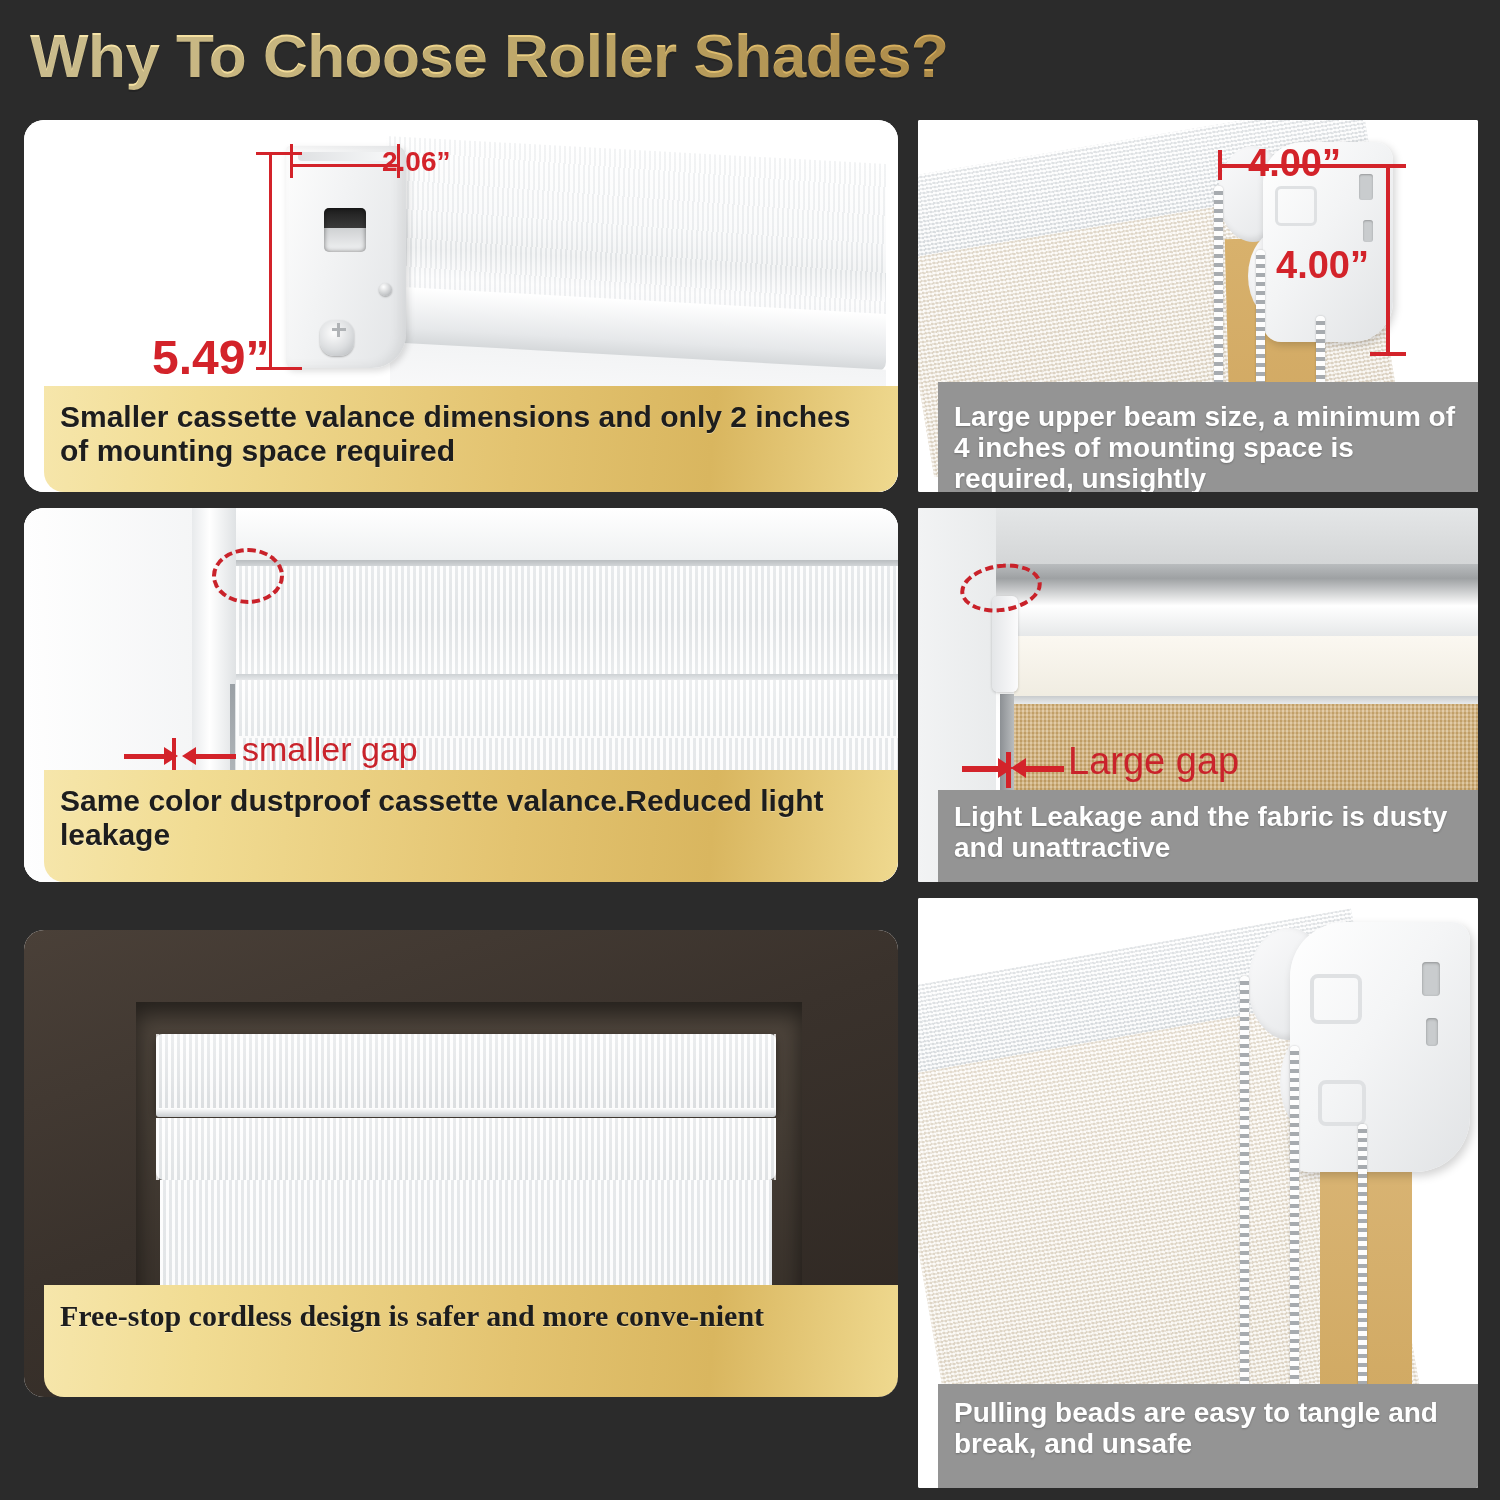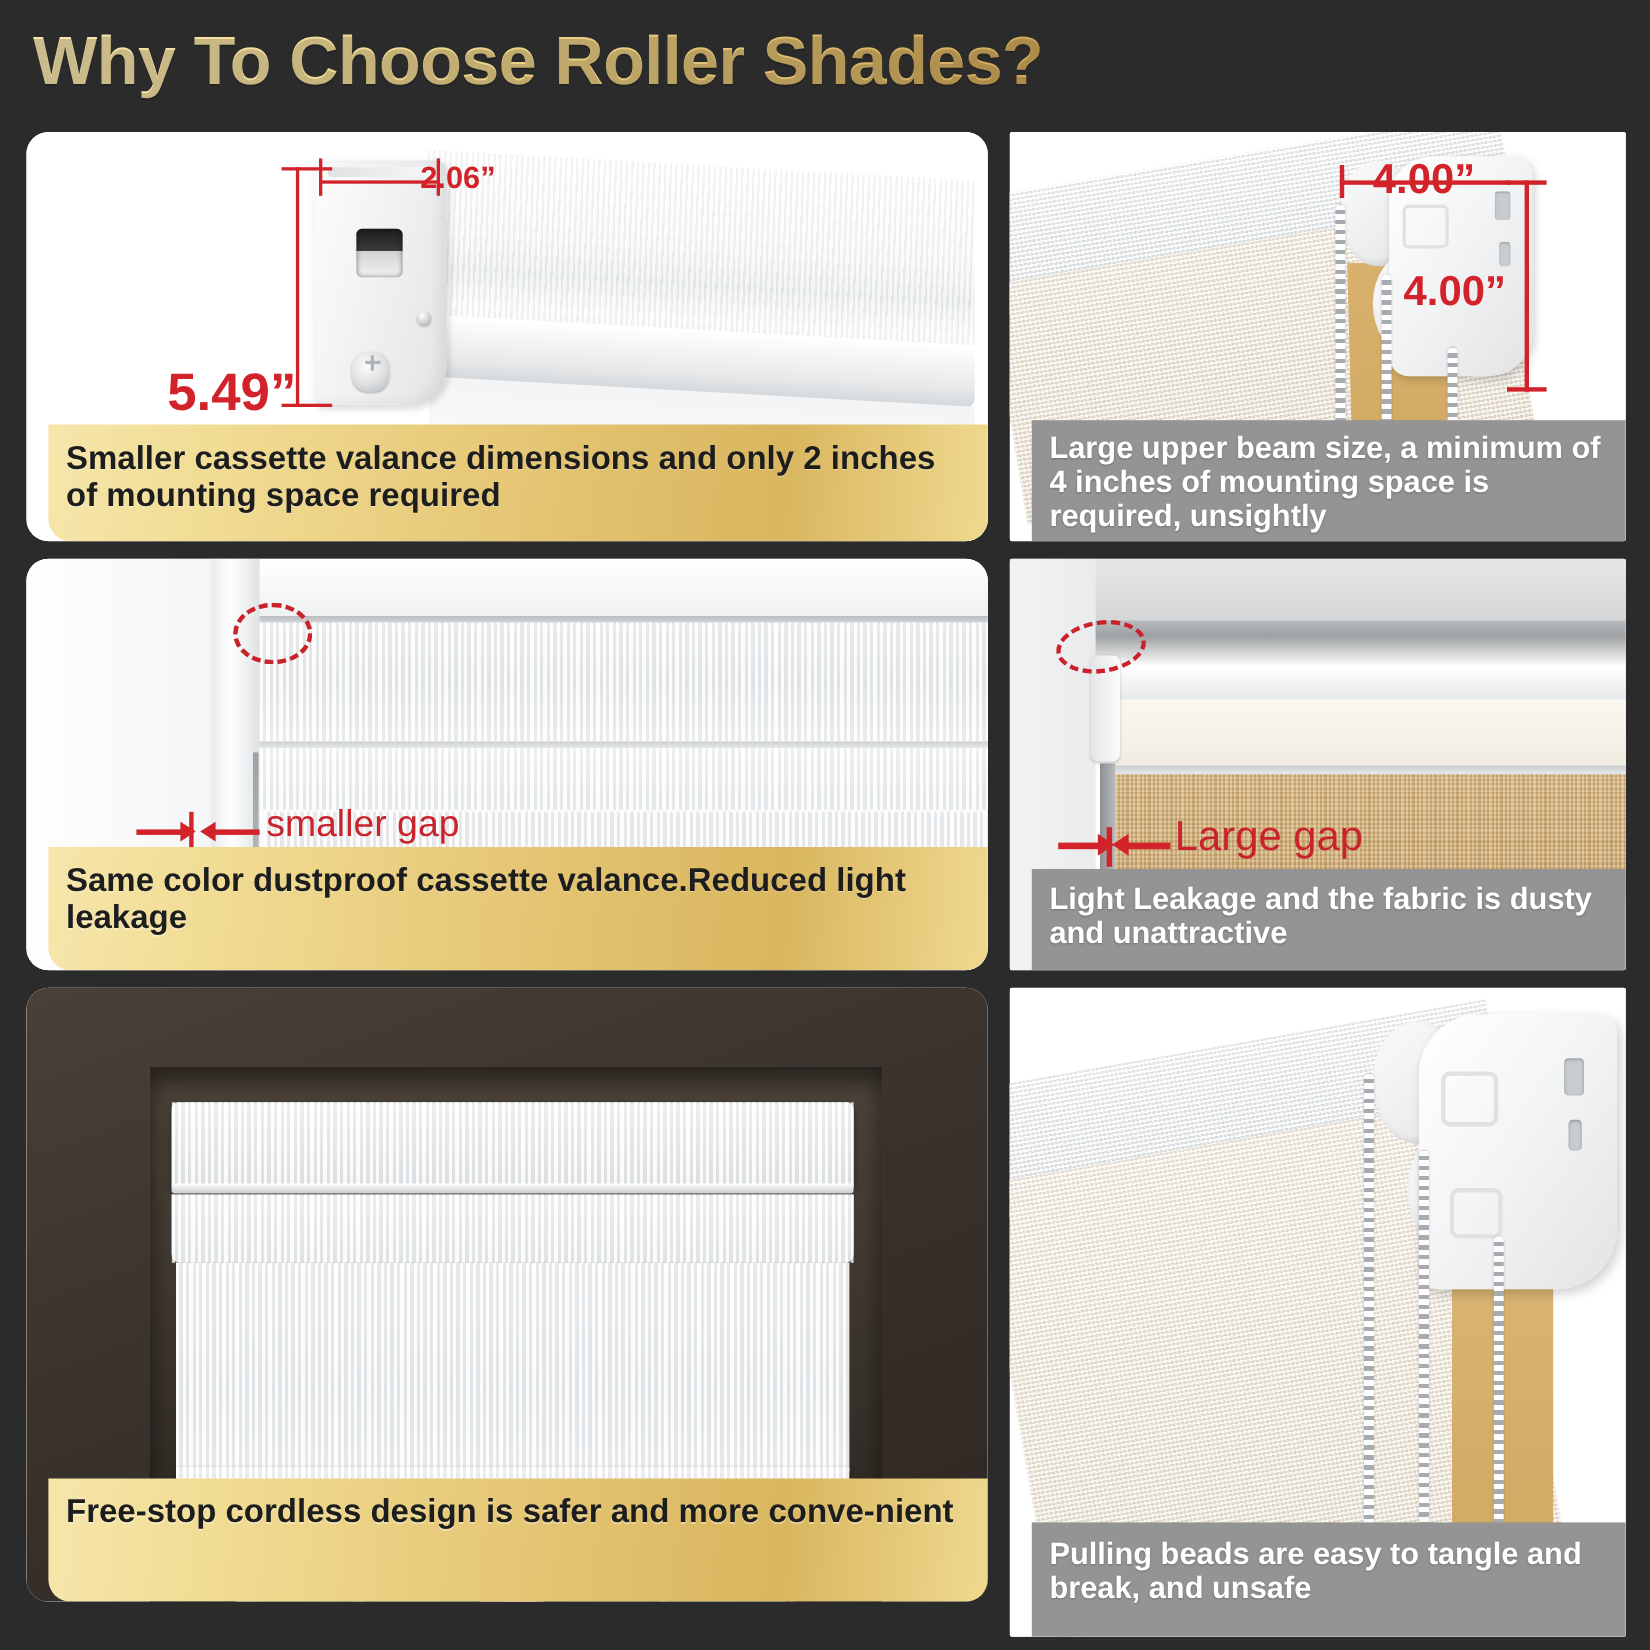--- a/index.html
+++ b/index.html
@@ -28,21 +28,21 @@
 
   .panel { position:absolute; overflow:hidden; background:#fff; }
   .panel.left  { border-radius:20px; }
   .panel.right { border-radius:2px; }
 
   
   .p-tl { left:24px;  top:10px;   width:874px; height:372px; }
   .p-tr { left:918px; top:10px;   width:560px; height:372px; }
   .p-ml { left:24px;  top:398px;  width:874px; height:374px; }
   .p-mr { left:918px; top:398px;  width:560px; height:374px; }
-  .p-bl { left:24px;  top:788px;  width:874px; height:558px; }
+  .p-bl { left:24px;  top:820px;  width:874px; height:467px;font-family:Liberation Serif, serif; }
   .p-br { left:918px; top:788px;  width:560px; height:590px; }
 
   .photo { position:absolute; inset:0; }
 
   
   .cap { position:absolute; left:0; right:0; bottom:0; padding:14px 16px 10px 16px;margin-left:20px; }
   .cap.gold {
     background:linear-gradient(95deg,#f6e6ab 0%,#f1dc93 18%,#e3c370 55%,#d9b65f 78%,#efd98f 100%);
     color:#1d1d1d;
     border-bottom-left-radius:20px; border-bottom-right-radius:20px;
@@ -50,21 +50,21 @@
     text-shadow:0 1px 0 rgba(255,255,255,.35);
   }
   .cap.gray {
     background:#949494; color:#ffffff;
     font-weight:bold; font-size:28px; line-height:1.1;
     text-shadow:0 1px 2px rgba(0,0,0,.25);
   }
   .p-tl .cap.gold { height:106px; }
   .p-ml .cap.gold { height:112px; }
   .p-bl .cap.gold { height:112px; }
-  .p-tr .cap.gray { height:110px; padding-top:10px; }
+  .p-tr .cap.gray { height:110px; padding-top:20px; }
   .p-mr .cap.gray { height:92px; padding-top:12px; }
   .p-br .cap.gray { height:104px; padding-top:14px; }
 
   
   .ph1 { background:#ffffff; }
   .ph1 .cassette {
     position:absolute; left:262px; top:26px; width:120px; height:222px;
     background:linear-gradient(105deg,#fdfdfd 0%,#f2f3f4 40%,#e2e4e6 100%);
     border-radius:4px 10px 34px 6px;
     box-shadow:inset -6px 0 12px rgba(0,0,0,.07), 2px 3px 7px rgba(0,0,0,.14);

